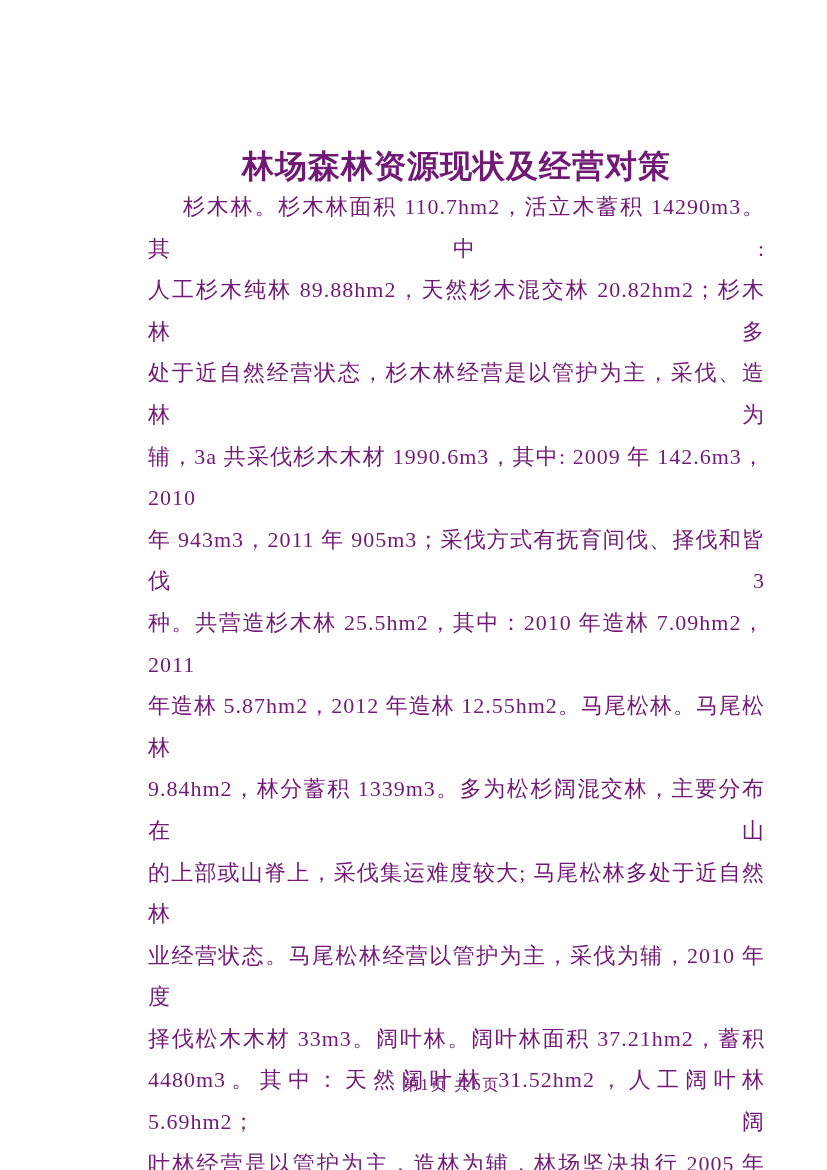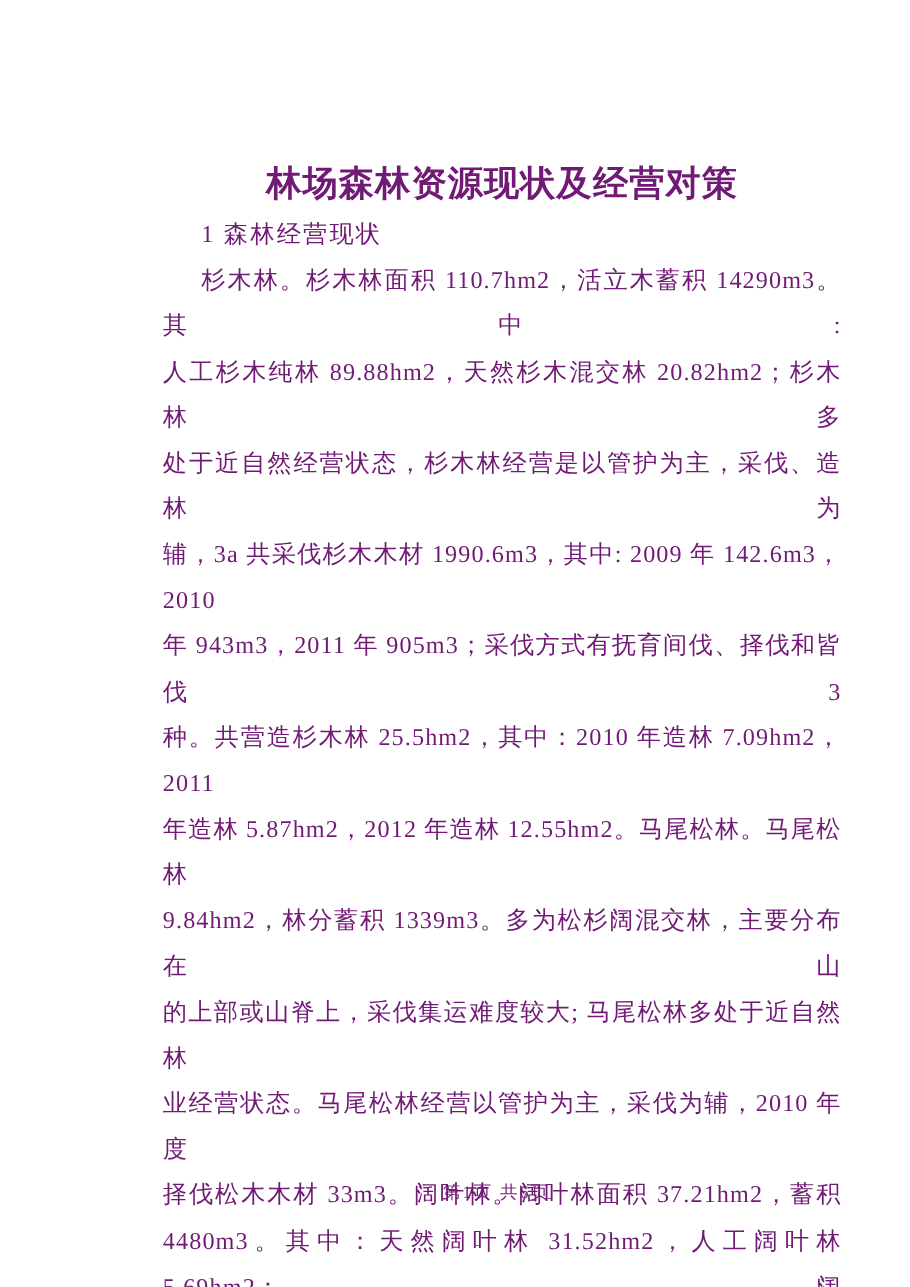--- a/index.html
+++ b/index.html
@@ -59,21 +59,20 @@
     letter-spacing: 2px;
   }
 </style>
 </head>
 <body>
 
 <div class="page">
   <div class="content">
     <div class="doc-title">林场森林资源现状及经营对策</div>
 
-    <div class="heading heading-first">1 森林经营现状</div>
 
 
     <div class="paragraph">杉木林。杉木林面积 110.7hm2，活立木蓄积 14290m3。其中:
 人工杉木纯林 89.88hm2，天然杉木混交林 20.82hm2；杉木林多
 处于近自然经营状态，杉木林经营是以管护为主，采伐、造林为
 辅，3a 共采伐杉木木材 1990.6m3，其中: 2009 年 142.6m3，2010
 年 943m3，2011 年 905m3；采伐方式有抚育间伐、择伐和皆伐 3
 种。共营造杉木林 25.5hm2，其中：2010 年造林 7.09hm2，2011
 年造林 5.87hm2，2012 年造林 12.55hm2。马尾松林。马尾松林
 9.84hm2，林分蓄积 1339m3。多为松杉阔混交林，主要分布在山

